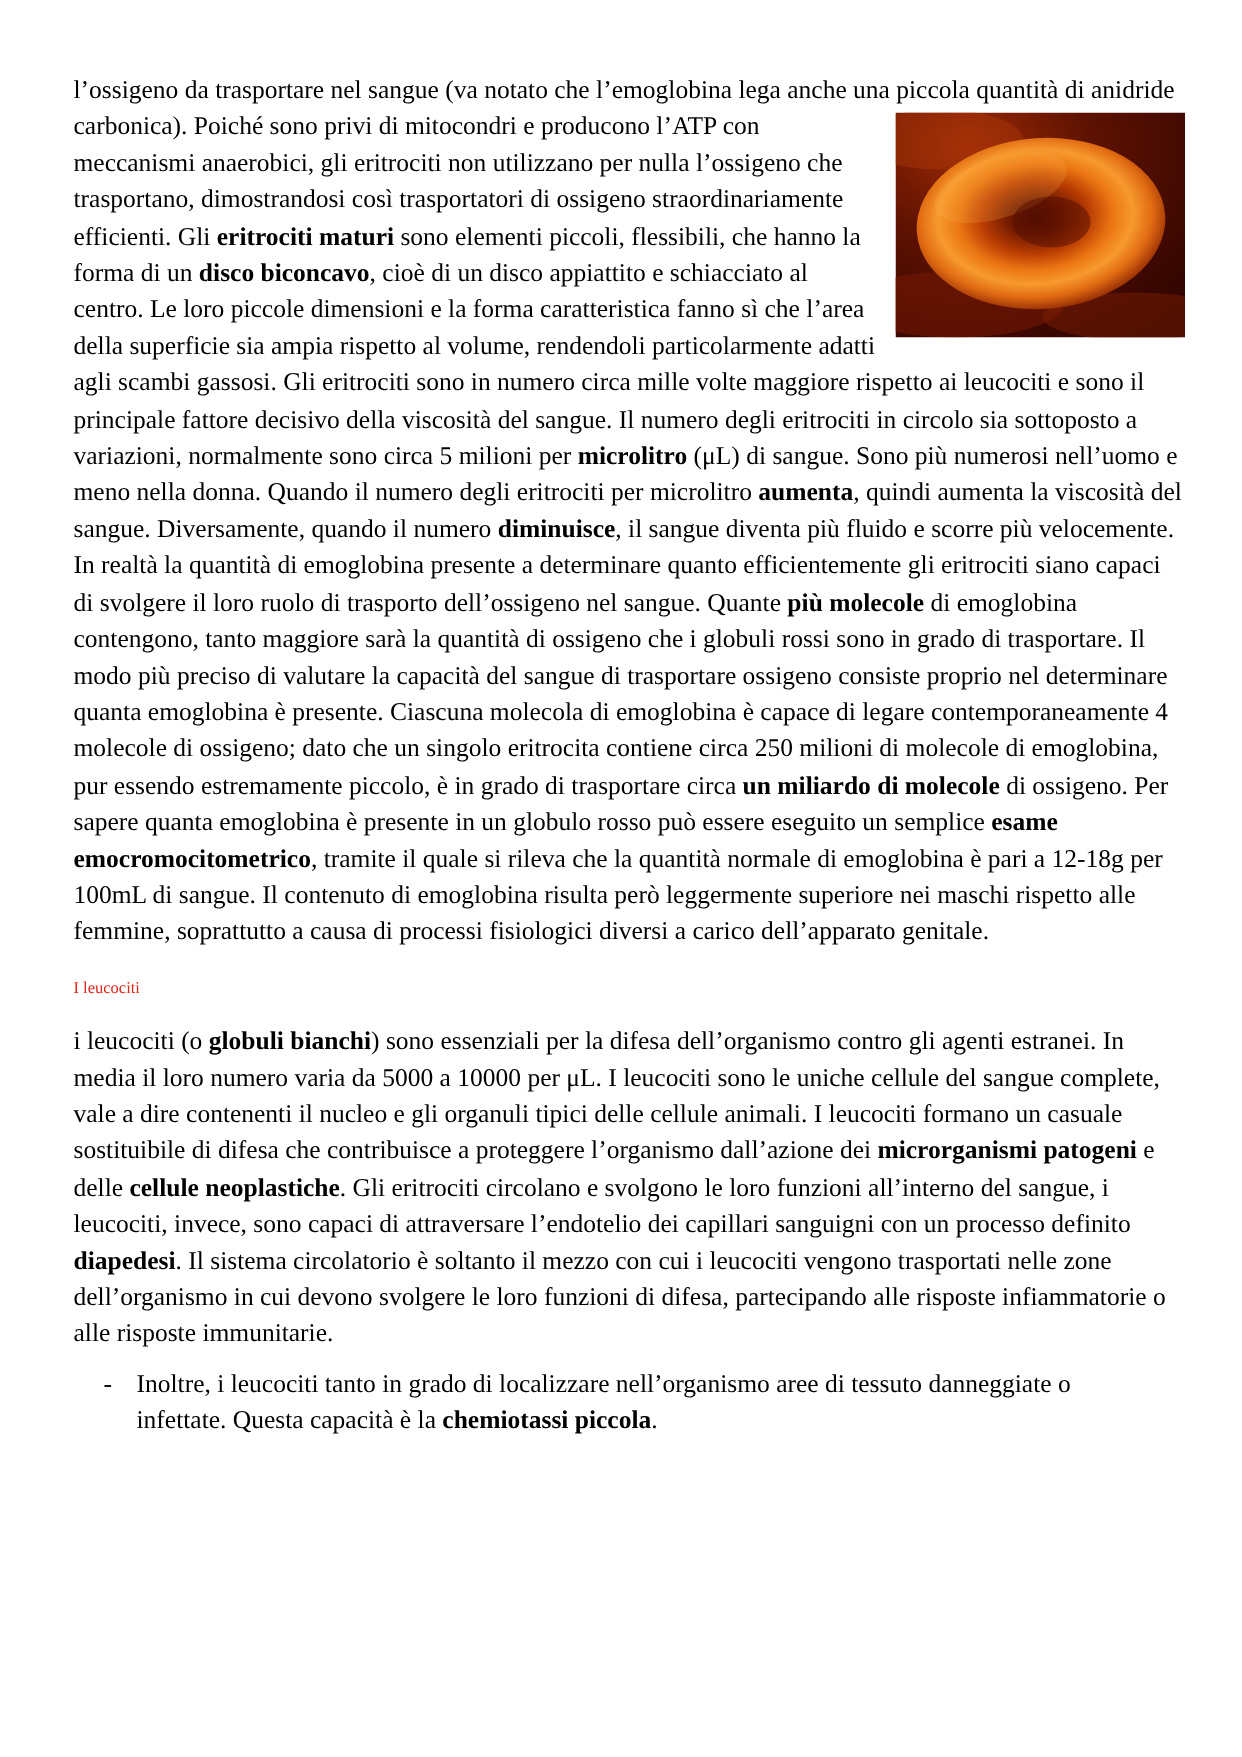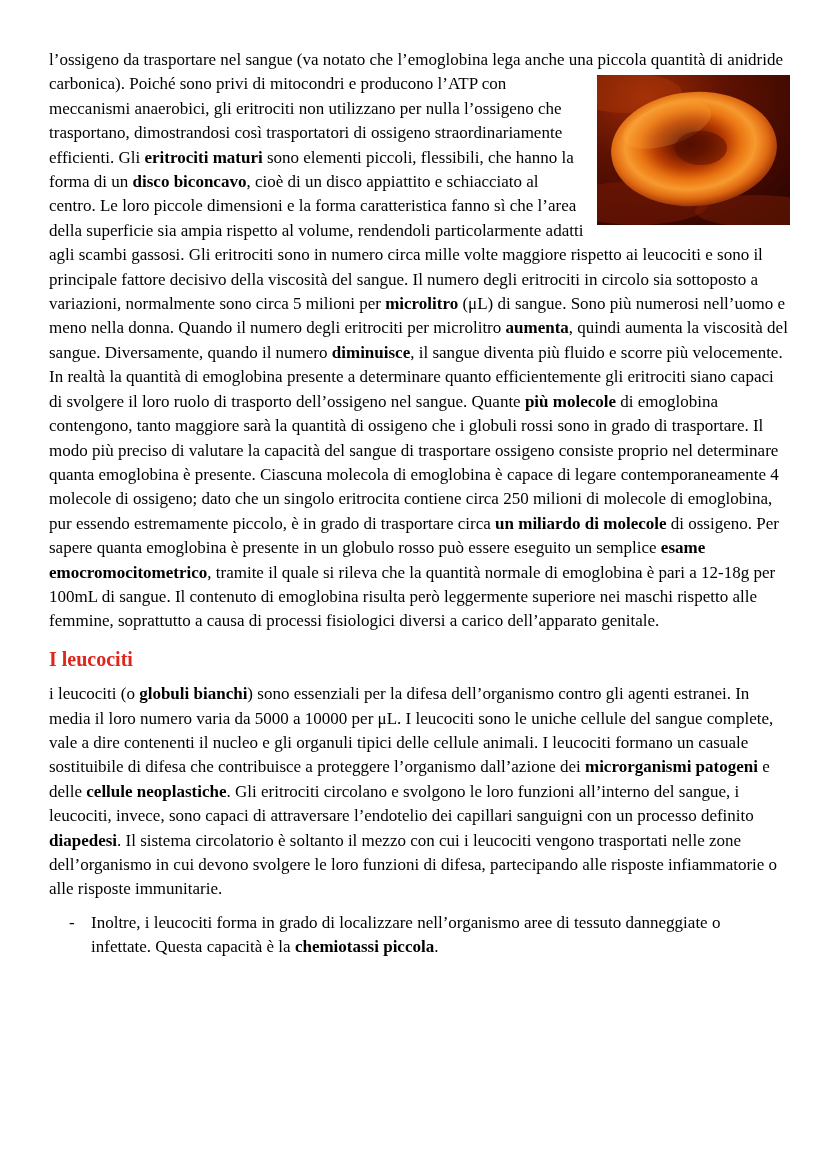--- a/index.html
+++ b/index.html
@@ -15,21 +15,21 @@
   }
   p.para{margin:0;padding:0;}
   .bold{font-weight:bold;}
   .rbc-float{
     float:right;display:block;
     width:193px;height:150px;
     margin:3px 0 6px 12px;
   }
   .rbc-float svg{display:block;width:100%;height:100%;}
   h2.heading{
-    font-weight:bold;font-size:20px;line-height:24.4px;
+    font-weight:normal;font-size:11px;line-height:24.4px;
     margin:13px 0 11px 0;padding:0;
   }
   .bullet{display:flex;margin-top:9px;}
   .bullet-marker{flex:none;width:22px;padding-left:20px;}
   .bullet-text{flex:1;padding-right:36px;}
 </style>
 </head>
 <body>
 
 <div class="page">
@@ -62,16 +62,16 @@
         <ellipse cx="104" cy="73" rx="26" ry="17" fill="#5a1000" opacity="0.55"></ellipse>
       </svg>
     </span><span><span>meccanismi anaerobici, gli eritrociti non utilizzano per nulla l’ossigeno che trasportano, dimostrandosi così trasportatori di ossigeno straordinariamente efficienti. Gli </span><span class="bold">eritrociti maturi</span><span> sono elementi piccoli, flessibili, che hanno la forma di un </span><span class="bold">disco biconcavo</span><span>, cioè di un disco appiattito e schiacciato al centro. Le loro piccole dimensioni e la forma caratteristica fanno sì che l’area della superficie sia ampia rispetto al volume, rendendoli particolarmente adatti agli scambi gassosi. Gli eritrociti sono in numero circa mille volte maggiore rispetto ai leucociti e sono il principale fattore decisivo della viscosità del sangue. Il numero degli eritrociti in circolo sia sottoposto a variazioni, normalmente sono circa 5 milioni per </span><span class="bold">microlitro</span><span> (μL) di sangue. Sono più numerosi nell’uomo e meno nella donna. Quando il numero degli eritrociti per microlitro </span><span class="bold">aumenta</span><span>, quindi aumenta la viscosità del sangue. Diversamente, quando il numero </span><span class="bold">diminuisce</span><span>, il sangue diventa più fluido e scorre più velocemente. In realtà la quantità di emoglobina presente a determinare quanto efficientemente gli eritrociti siano capaci di svolgere il loro ruolo di trasporto dell’ossigeno nel sangue. Quante </span><span class="bold">più molecole</span><span> di emoglobina contengono, tanto maggiore sarà la quantità di ossigeno che i globuli rossi sono in grado di trasportare. Il modo più preciso di valutare la capacità del sangue di trasportare ossigeno consiste proprio nel determinare quanta emoglobina è presente. Ciascuna molecola di emoglobina è capace di legare contemporaneamente 4 molecole di ossigeno; dato che un singolo eritrocita contiene circa 250 milioni di molecole di emoglobina, pur essendo estremamente piccolo, è in grado di trasportare circa </span><span class="bold">un miliardo di molecole</span><span> di ossigeno. Per sapere quanta emoglobina è presente in un globulo rosso può essere eseguito un semplice </span><span class="bold">esame emocromocitometrico</span><span>, tramite il quale si rileva che la quantità normale di emoglobina è pari a 12-18g per 100mL di sangue. Il contenuto di emoglobina risulta però leggermente superiore nei maschi rispetto alle femmine, soprattutto a causa di processi fisiologici diversi a carico dell’apparato genitale.</span></span></p>
 
   <h2 class="heading" style="color: rgb(224, 38, 28);">I leucociti</h2>
 
   <p class="para"><span>i leucociti (o </span><span class="bold">globuli bianchi</span><span>) sono essenziali per la difesa dell’organismo contro gli agenti estranei. In media il loro numero varia da 5000 a 10000 per μL. I leucociti sono le uniche cellule del sangue complete, vale a dire contenenti il nucleo e gli organuli tipici delle cellule animali. I leucociti formano un casuale sostituibile di difesa che contribuisce a proteggere l’organismo dall’azione dei </span><span class="bold">microrganismi patogeni</span><span> e delle </span><span class="bold">cellule neoplastiche</span><span>. Gli eritrociti circolano e svolgono le loro funzioni all’interno del sangue, i leucociti, invece, sono capaci di attraversare l’endotelio dei capillari sanguigni con un processo definito </span><span class="bold">diapedesi</span><span>. Il sistema circolatorio è soltanto il mezzo con cui i leucociti vengono trasportati nelle zone dell’organismo in cui devono svolgere le loro funzioni di difesa, partecipando alle risposte infiammatorie o alle risposte immunitarie.</span></p>
 
   <div class="bullet">
     <span class="bullet-marker">-</span>
-    <span class="bullet-text"><span>Inoltre, i leucociti forma in grado di localizzare nell’organismo aree di tessuto danneggiate o infettate. Questa capacità è la </span><span class="bold">chemiotassi piccola</span><span>.</span></span>
+    <span class="bullet-text"><span>Inoltre, i leucociti tanto in grado di localizzare nell’organismo aree di tessuto danneggiate o infettate. Questa capacità è la </span><span class="bold">chemiotassi piccola</span><span>.</span></span>
   </div>
 
 </div>
 
 </body></html>

